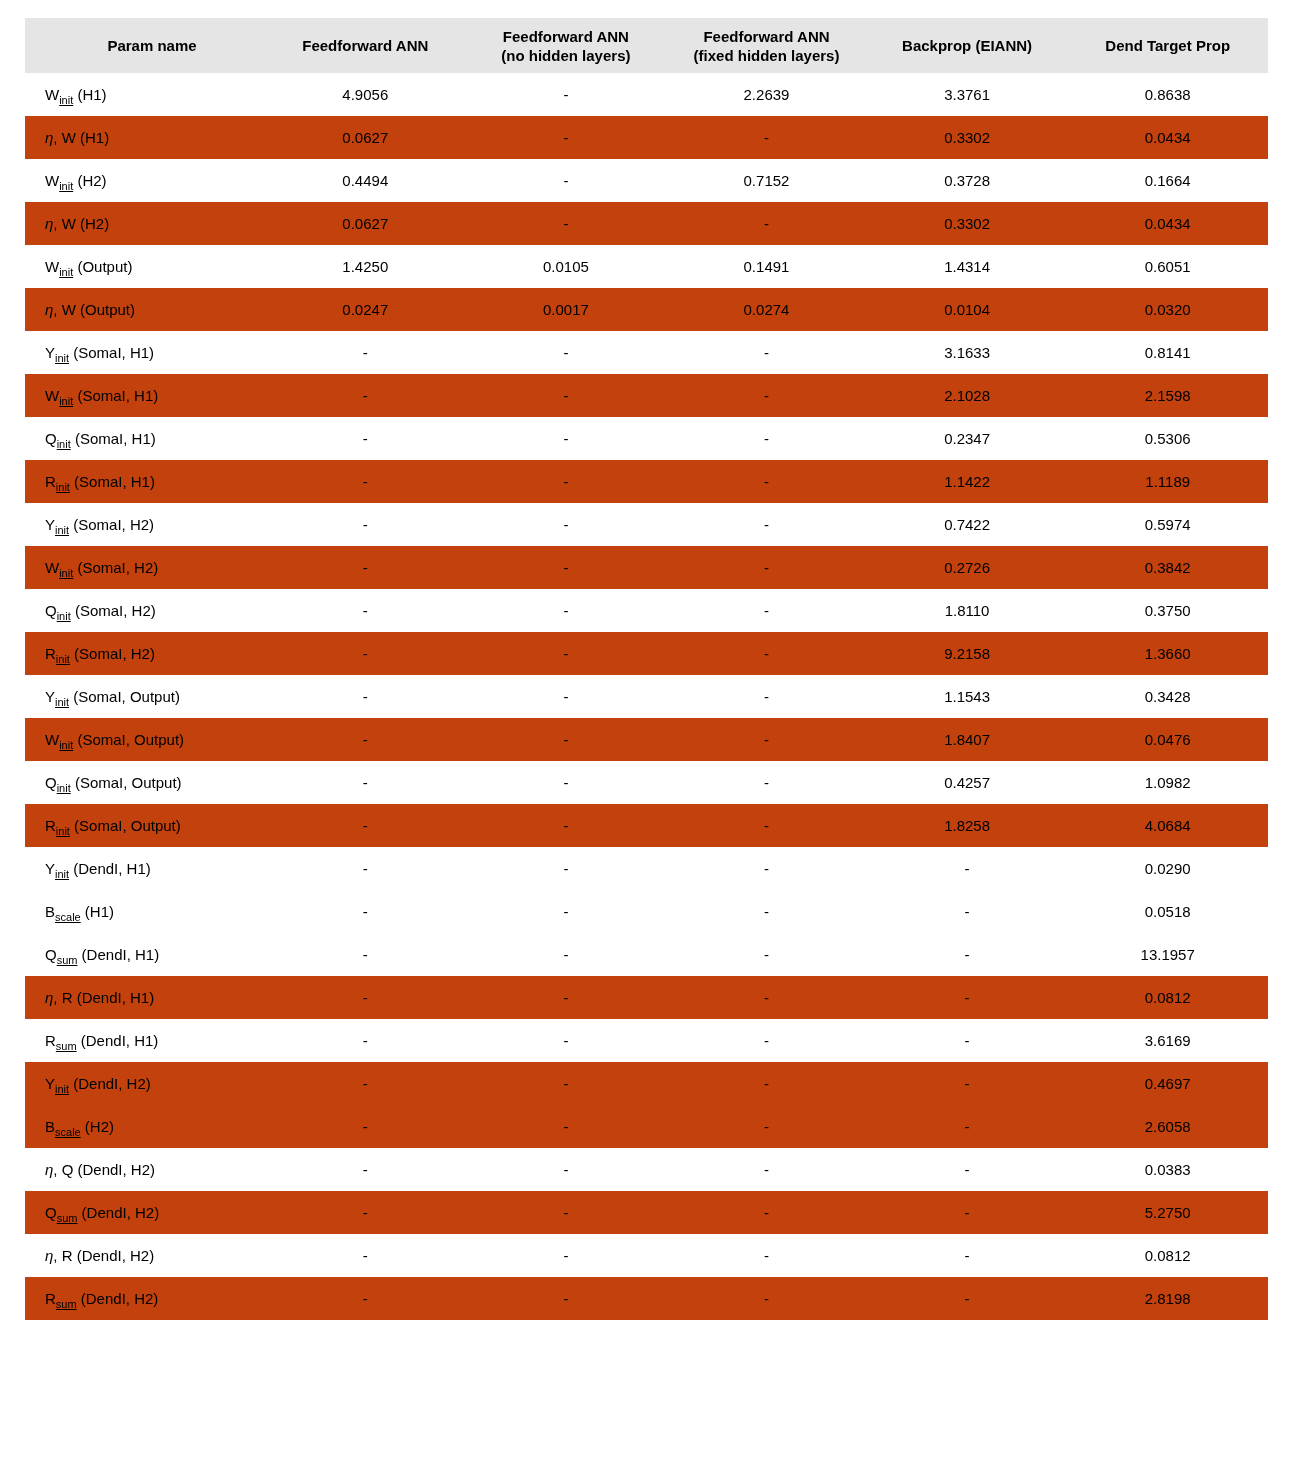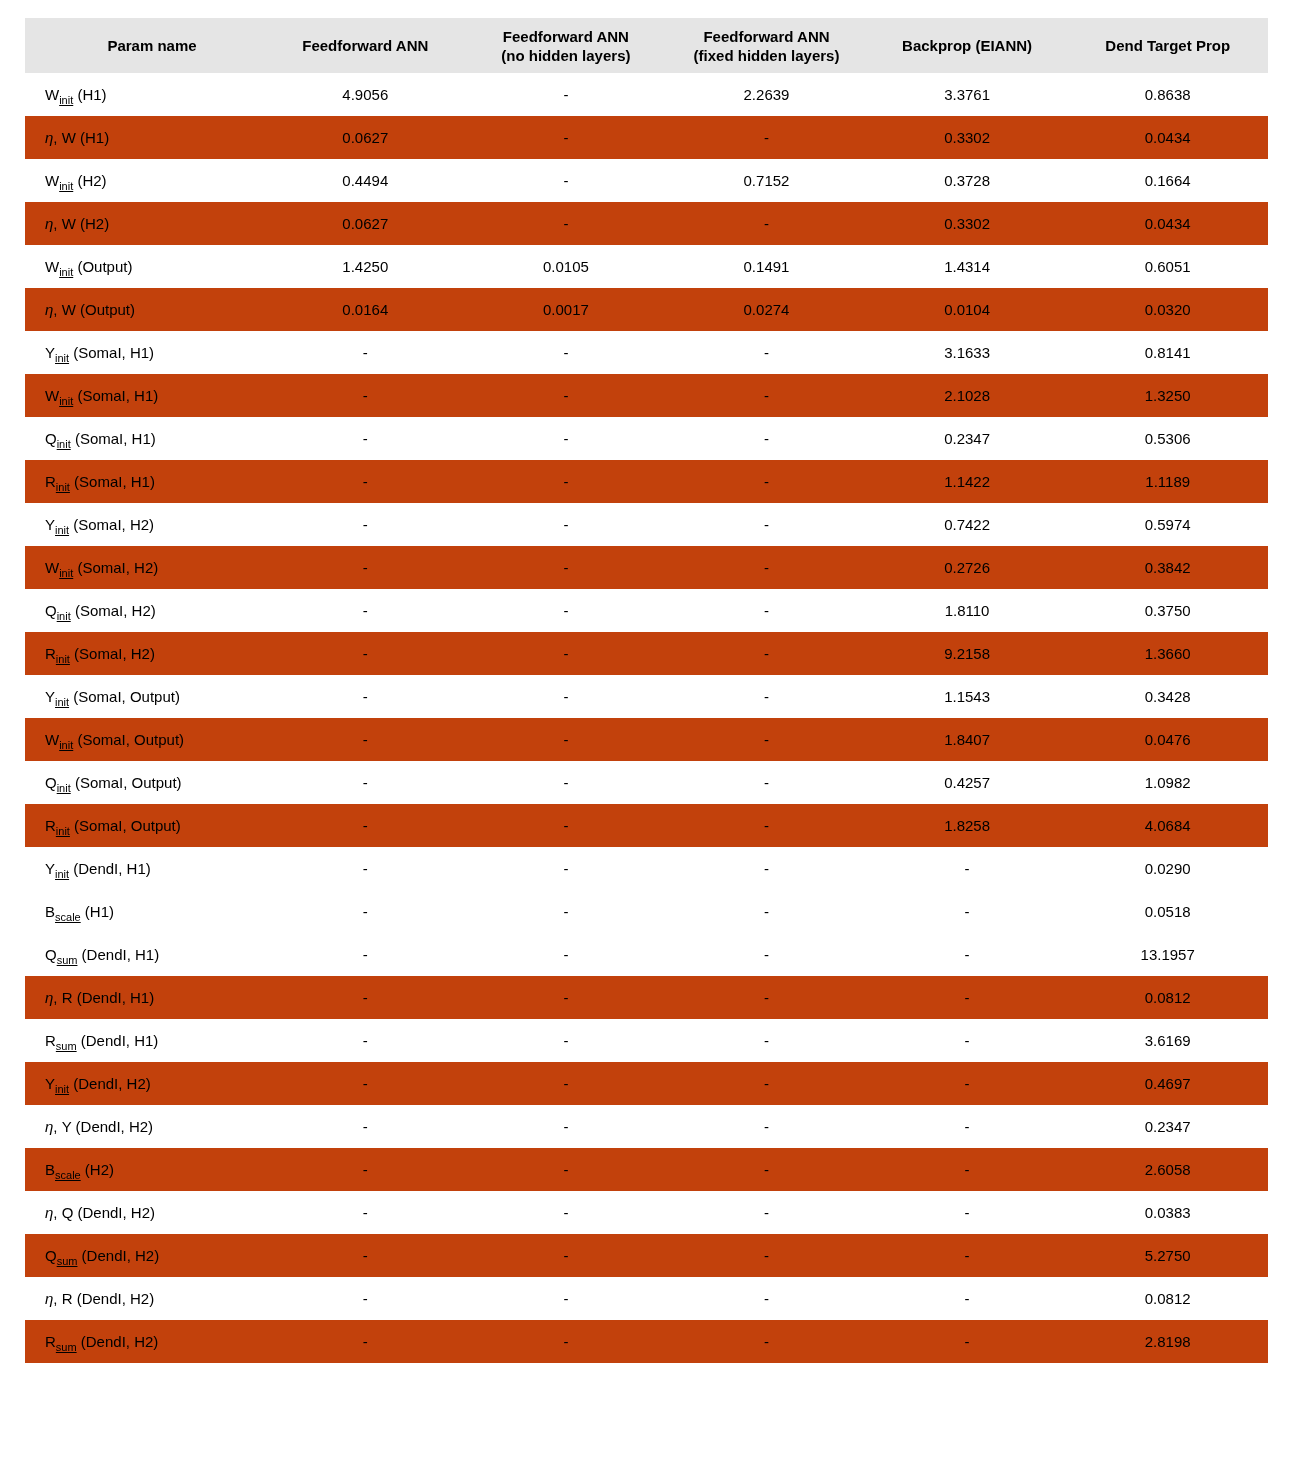--- a/index.html
+++ b/index.html
@@ -120,41 +120,41 @@
         <tr>
           <td class="param"><span>W</span><sub>init</sub><span> (Output)</span></td>
           <td>1.4250</td>
           <td>0.0105</td>
           <td>0.1491</td>
           <td>1.4314</td>
           <td>0.6051</td>
         </tr>
         <tr class="alt">
           <td class="param"><span class="eta">η</span><span>, W (Output)</span></td>
-          <td>0.0164</td>
+          <td>0.0247</td>
           <td>0.0017</td>
           <td>0.0274</td>
           <td>0.0104</td>
           <td>0.0320</td>
         </tr>
         <tr>
           <td class="param"><span>Y</span><sub>init</sub><span> (SomaI, H1)</span></td>
           <td>-</td>
           <td>-</td>
           <td>-</td>
           <td>3.1633</td>
           <td>0.8141</td>
         </tr>
         <tr class="alt">
           <td class="param"><span>W</span><sub>init</sub><span> (SomaI, H1)</span></td>
           <td>-</td>
           <td>-</td>
           <td>-</td>
           <td>2.1028</td>
-          <td>1.3250</td>
+          <td>2.1598</td>
         </tr>
         <tr>
           <td class="param"><span>Q</span><sub>init</sub><span> (SomaI, H1)</span></td>
           <td>-</td>
           <td>-</td>
           <td>-</td>
           <td>0.2347</td>
           <td>0.5306</td>
         </tr>
         <tr class="alt">
@@ -269,28 +269,20 @@
           <td>-</td>
           <td>3.6169</td>
         </tr>
         <tr class="alt">
           <td class="param"><span>Y</span><sub>init</sub><span> (DendI, H2)</span></td>
           <td>-</td>
           <td>-</td>
           <td>-</td>
           <td>-</td>
           <td>0.4697</td>
-        </tr>
-        <tr>
-          <td class="param"><span class="eta">η</span><span>, Y (DendI, H2)</span></td>
-          <td>-</td>
-          <td>-</td>
-          <td>-</td>
-          <td>-</td>
-          <td>0.2347</td>
         </tr>
         <tr class="alt">
           <td class="param"><span>B</span><sub>scale</sub><span> (H2)</span></td>
           <td>-</td>
           <td>-</td>
           <td>-</td>
           <td>-</td>
           <td>2.6058</td>
         </tr>
         <tr>

